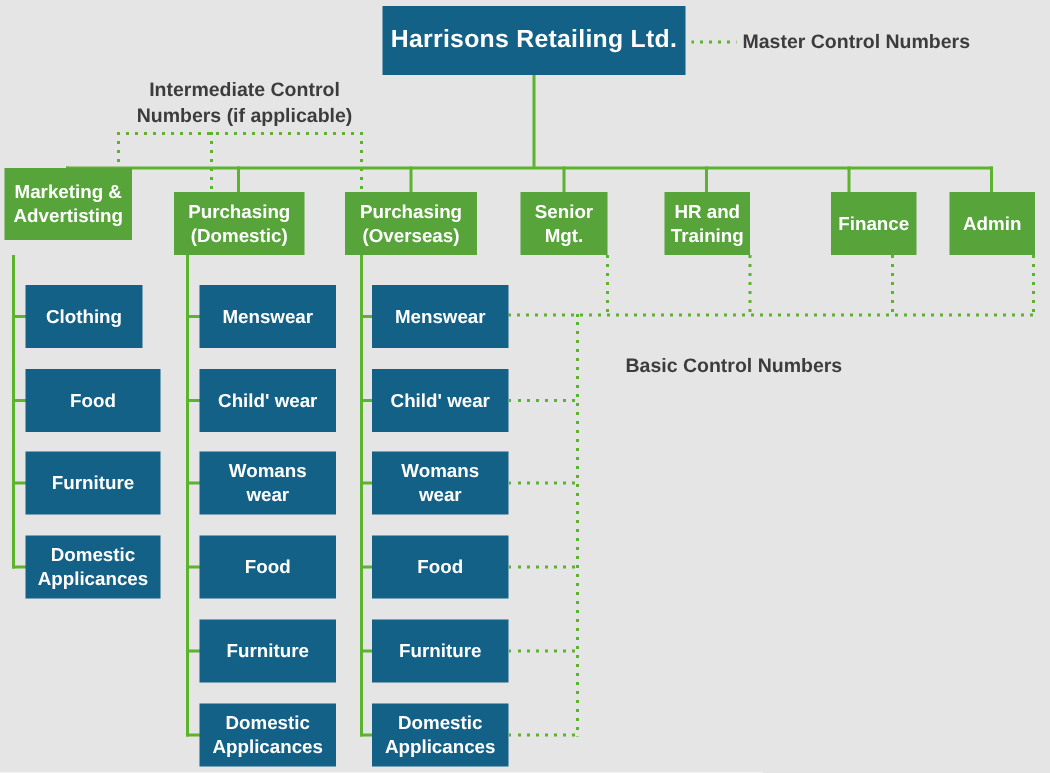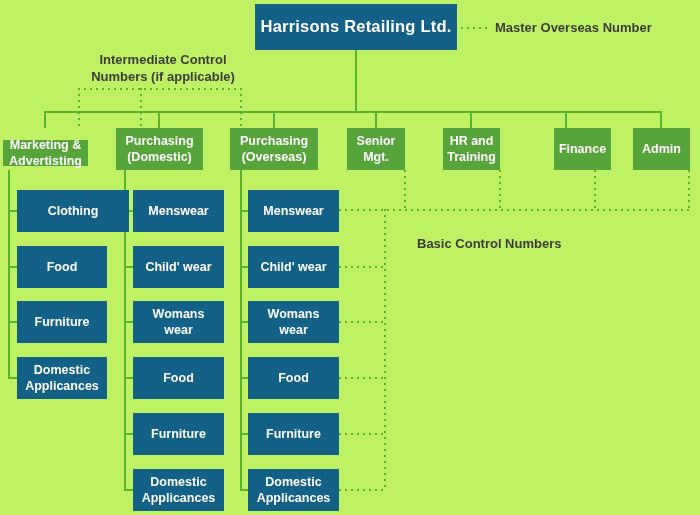--- a/index.html
+++ b/index.html
@@ -1,17 +1,17 @@
 <!DOCTYPE html>
 <html><head>
 <meta charset="utf-8">
 <style>
   html,body { margin:0; padding:0; background:#ffffff; }
   .stage {
-    position:relative; width:700px; height:515px; background:#bef264;
+    position:relative; width:700px; height:515px; background:#e5e5e5;
     font-family:"Liberation Sans", sans-serif; overflow:hidden;
   }
   
   .h  { position:absolute; height:2px; background:#5cb32e; }
   .v  { position:absolute; width:2px;  background:#5cb32e; }
   .hd { position:absolute; height:2px;
         background-image:repeating-linear-gradient(to right,#5cb32e 0 2px,transparent 2px 6px); }
   .vd { position:absolute; width:2px;
         background-image:repeating-linear-gradient(to bottom,#5cb32e 0 2px,transparent 2px 6px); }
   
@@ -83,21 +83,21 @@
   <div class="hd" style="left:339px;top:266px;width:45px"></div>
   <div class="hd" style="left:339px;top:321px;width:45px"></div>
   <div class="hd" style="left:339px;top:377px;width:45px"></div>
   <div class="hd" style="left:339px;top:433px;width:45px"></div>
   <div class="hd" style="left:339px;top:489px;width:45px"></div>
 
   <div class="node blue root" style="left:255px;top:4px;width:202px;height:46px">
     <span>Harrisons Retailing Ltd.</span>
   </div>
 
-  <div class="node green" style="left:3px;top:140px;width:85px;height:26px">
+  <div class="node green" style="left:3px;top:112px;width:85px;height:48px">
     <span>Marketing &amp;
 Advertisting</span>
   </div>
   <div class="node green" style="left:116px;top:128px;width:87px;height:42px">
     <span>Purchasing
 (Domestic)</span>
   </div>
   <div class="node green" style="left:230px;top:128px;width:88px;height:42px">
     <span>Purchasing
 (Overseas)</span>
@@ -110,21 +110,21 @@
     <span>Senior
 Mgt.</span>
   </div>
   <div class="node green" style="left:554px;top:128px;width:57px;height:42px">
     <span>Finance</span>
   </div>
   <div class="node green" style="left:633px;top:128px;width:57px;height:42px">
     <span>Admin</span>
   </div>
 
-  <div class="node blue" style="left:17px;top:190px;width:112px;height:42px">
+  <div class="node blue" style="left:17px;top:190px;width:78px;height:42px">
     <span>Clothing</span>
   </div>
   <div class="node blue" style="left:17px;top:246px;width:90px;height:42px">
     <span>Food</span>
   </div>
   <div class="node blue" style="left:17px;top:301px;width:90px;height:42px">
     <span>Furniture</span>
   </div>
   <div class="node blue" style="left:17px;top:357px;width:90px;height:42px">
     <span>Domestic
@@ -166,18 +166,18 @@
     <span>Food</span>
   </div>
   <div class="node blue" style="left:248px;top:413px;width:91px;height:42px">
     <span>Furniture</span>
   </div>
   <div class="node blue" style="left:248px;top:469px;width:91px;height:42px">
     <span>Domestic
 Applicances</span>
   </div>
 
-  <div class="lbl" style="left:495px;top:20px">Master Overseas Number</div>
+  <div class="lbl" style="left:495px;top:20px">Master Control Numbers</div>
   <div class="lbl" style="left:417px;top:236px">Basic Control Numbers</div>
   <div class="lbl center" style="left:85px;top:52px;width:156px">Intermediate Control
 Numbers (if applicable)</div>
 
 </div>
 
 </body></html>

